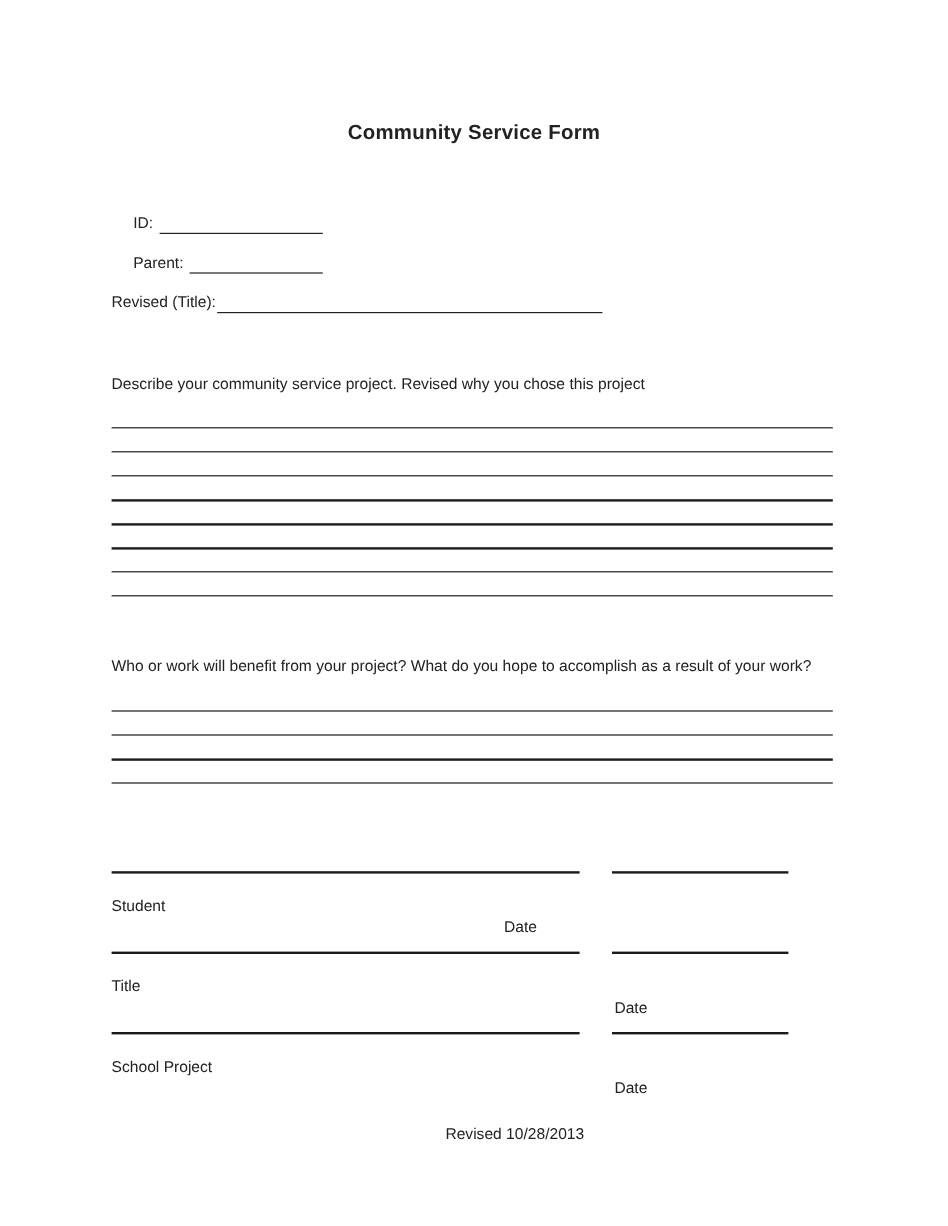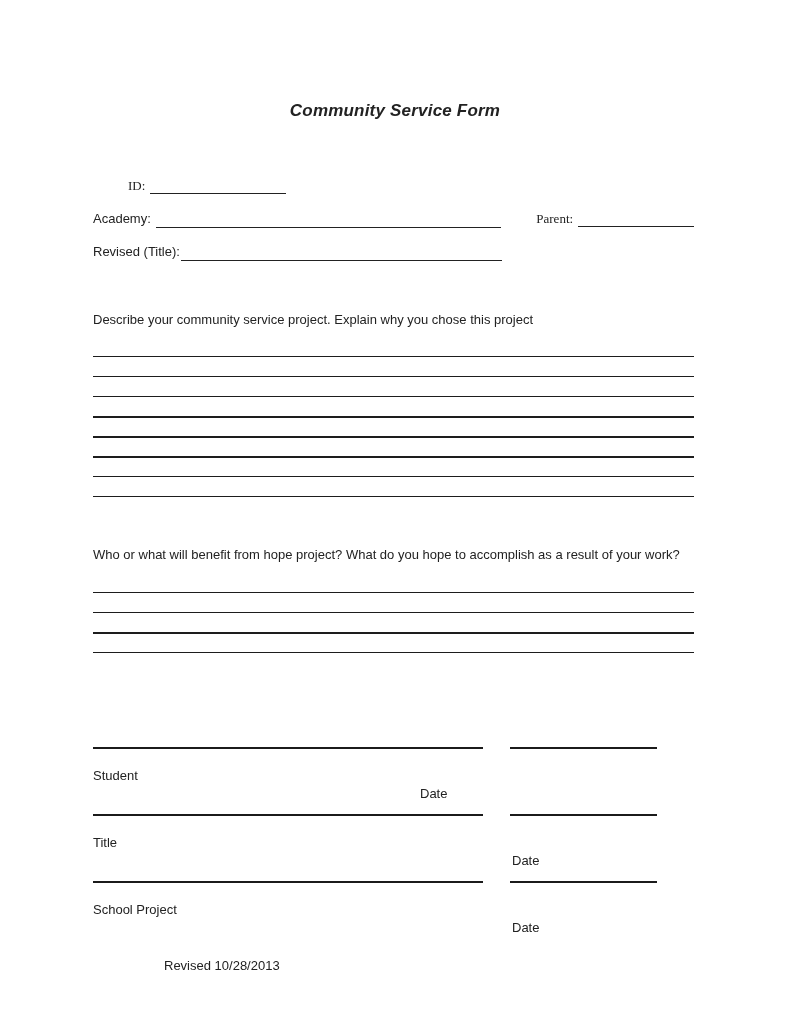--- a/index.html
+++ b/index.html
@@ -11,110 +11,105 @@
     overflow:hidden;
   }
   .page { width:790px; height:1022px; background:#ffffff; position:relative; }
   .doc-title {
     margin-top:100px;
     text-align:center;
     font-size:17px; line-height:21px;
     font-weight:bold;
     letter-spacing:0.2px;
     white-space:nowrap;
-    font-style:italic;
   }
   .content { margin-left:93px; width:601px; }
 
   
   .fields { margin-top:56px; }
   .field-row { display:flex; align-items:flex-end; height:18px; margin-bottom:15px; white-space:nowrap; }
   .field-row .lbl { font-size:13px; line-height:16px; padding-bottom:1px; }
   .fill-line { border-bottom:1px solid #222222; height:16px; margin-left:5px; }
   .left-group  { display:flex; align-items:flex-end; width:409px; }
   .left-group .fill-line { flex:1; }
-  .right-group { display:flex; align-items:flex-start; width:158px; margin-left:35px;font-family:Liberation Serif, serif; }
+  .right-group { display:flex; align-items:center; width:158px; margin-left:18px; }
   .right-group .fill-line { flex:1; }
 
   
   .prompt { font-size:13px; line-height:17px; white-space:nowrap; }
   .prompt-1 { margin-top:50px; }
   .prompt-2 { margin-top:49px; }
   .rules { width:601px; }
   .rules-1 { margin-top:28px; }
   .rules-2 { margin-top:29px; }
   .rule { height:1px; background:#1d1d1d; margin-bottom:19px; }
   .rule:last-child { margin-bottom:0; }
   .rules-1 .rule:nth-child(4),
   .rules-1 .rule:nth-child(5),
   .rules-1 .rule:nth-child(6) { height:2px; margin-bottom:18px; }
   .rules-2 .rule:nth-child(3) { height:2px; margin-bottom:18px; }
 
   
-  .sig-block { margin-top:94px; }
+  .sig-block { margin-top:73px; }
   .sig-row { margin-bottom:30px; }
   .sig-lines { display:flex; width:564px; }
   .sig-line-long  { width:390px; height:2px; background:#1b1b1b; }
   .sig-line-short { width:147px; height:2px; background:#1b1b1b; margin-left:27px; }
   .sig-labels { position:relative; height:16px; margin-top:19px; font-size:13px; line-height:16px; white-space:nowrap; }
   .sig-name { position:absolute; left:0; top:0; }
   .sig-date { position:absolute; top:18px; }
   .date-mid   { left:327px; }
   .date-right { left:419px; }
 
   
-  .footer-note { margin-top:39px; margin-left:71px; font-size:13px; line-height:17px; white-space:nowrap; }
+  .footer-note { margin-top:39px; margin-left:71px; font-size:13px; line-height:17px; white-space:nowrap;text-align:center; }
 </style>
 </head>
 <body>
 
 <div class="page">
 
   <div class="doc-title">Community Service Form</div>
 
   <div class="content">
 
     <div class="fields">
       <div class="field-row">
         <div class="right-group">
           <span class="lbl">ID:</span>
           <span class="fill-line"></span>
         </div>
       </div>
       <div class="field-row">
-        <div class="left-group">
-          <span class="lbl">Academy:</span>
-          <span class="fill-line"></span>
-        </div>
         <div class="right-group">
           <span class="lbl">Parent:</span>
           <span class="fill-line"></span>
         </div>
       </div>
       <div class="field-row">
         <div class="left-group">
           <span class="lbl">Revised (Title):</span>
           <span class="fill-line" style="margin-left:1px;"></span>
         </div>
       </div>
     </div>
 
-    <div class="prompt prompt-1">Describe your community service project. Explain why you chose this project</div>
+    <div class="prompt prompt-1">Describe your community service project. Revised why you chose this project</div>
     <div class="rules rules-1">
         <div class="rule"></div>
         <div class="rule"></div>
         <div class="rule"></div>
         <div class="rule"></div>
         <div class="rule"></div>
         <div class="rule"></div>
         <div class="rule"></div>
         <div class="rule"></div>
       </div>
 
-    <div class="prompt prompt-2">Who or what will benefit from hope project? What do you hope to accomplish as a result of your work?</div>
+    <div class="prompt prompt-2">Who or work will benefit from your project? What do you hope to accomplish as a result of your work?</div>
     <div class="rules rules-2">
         <div class="rule"></div>
         <div class="rule"></div>
         <div class="rule"></div>
         <div class="rule"></div>
       </div>
 
     <div class="sig-block">
 
       <div class="sig-row">

